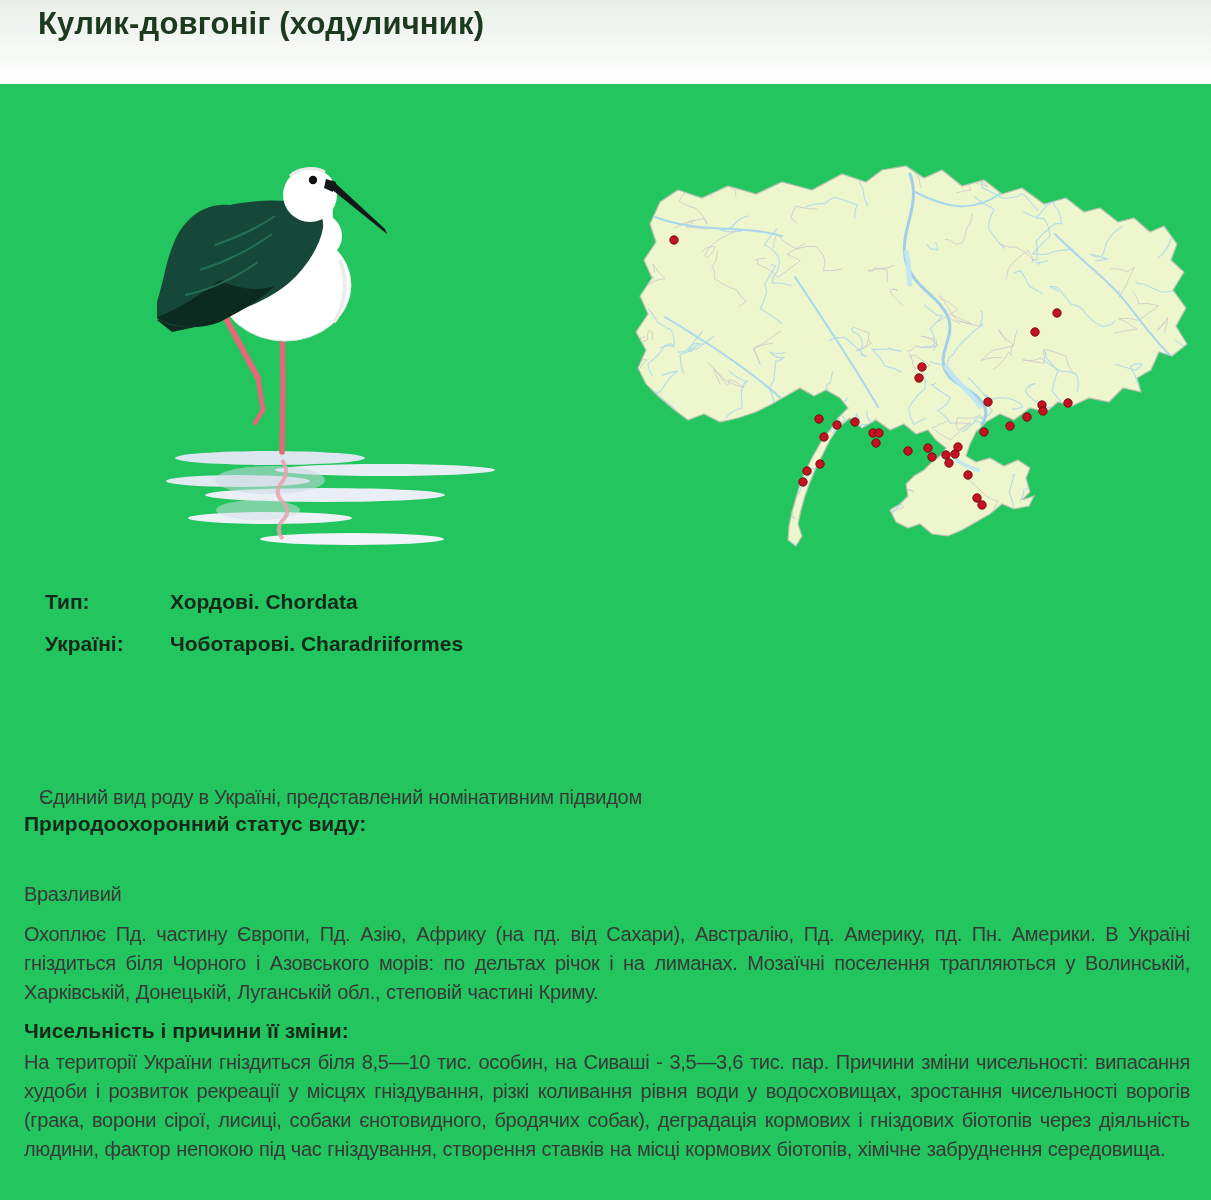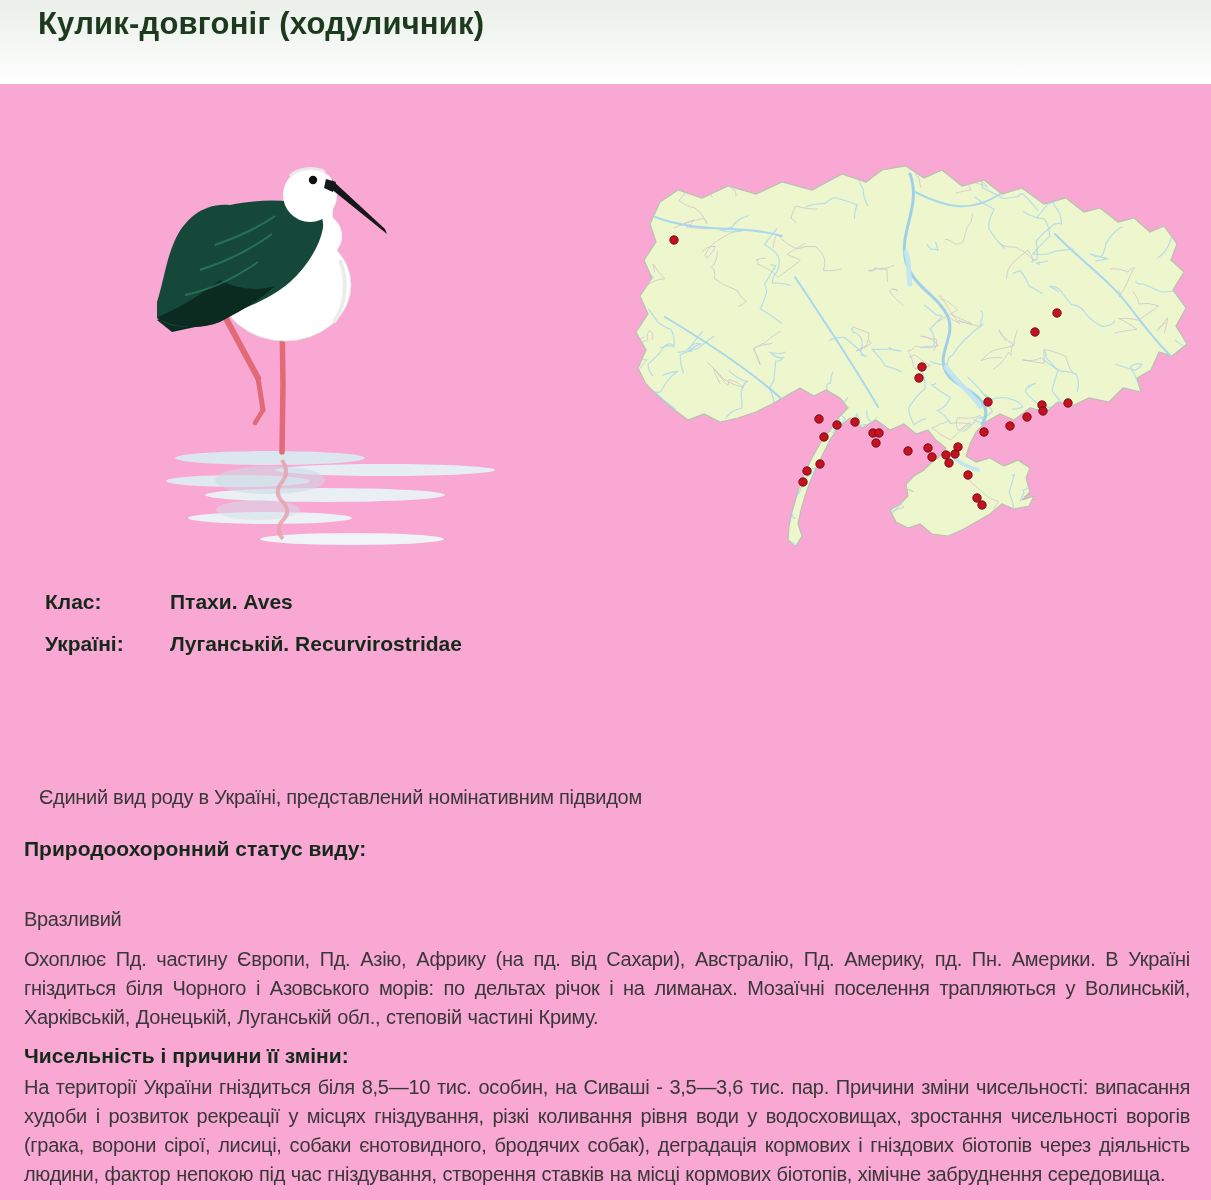--- a/index.html
+++ b/index.html
@@ -1,17 +1,17 @@
 <!DOCTYPE html>
 <html lang="uk" style="--title-color: #1d3a1e; --heading-color: #14291a; --body-color: #383838;"><head>
 <meta charset="utf-8">
 <style>
   html,body{margin:0;padding:0;background:#fff;}
   .page{
-    position:relative;width:1211px;height:1200px;background:#f9a8d4;overflow:hidden;
+    position:relative;width:1211px;height:1200px;background:#22c55e;overflow:hidden;
     font-family:"Liberation Sans",sans-serif;
   }
   .header-band{
     position:absolute;left:0;top:0;width:100%;height:84px;
     background:linear-gradient(180deg,#e9efe8 0%,#f5f8f5 55%,#ffffff 100%);
   }
   .page-title{
     position:absolute;left:38px;top:6px;margin:0;
     font-size:31px;font-weight:bold;color:var(--title-color,#1d3a1e);letter-spacing:.2px;
   }
@@ -22,21 +22,21 @@
   .bird-svg{position:absolute;left:120px;top:150px;width:420px;height:430px;}
   .map-svg{position:absolute;left:610px;top:162px;width:590px;height:390px;}
   .taxonomy{position:absolute;left:45px;top:589px;width:540px;}
   .tax-row{display:flex;margin-bottom:17px;line-height:25px;}
   .tax-label{width:125px;font-size:21px;font-weight:bold;color:var(--heading-color,#14291a);}
   .tax-value{font-size:21px;font-weight:bold;color:var(--heading-color,#14291a);}
   .intro{
     position:absolute;left:24px;top:768px;width:1164px;margin:15px;
     font-size:20px;color:var(--body-color,#383838);letter-spacing:-.3px;line-height:28px;
   }
-  .sections{position:absolute;left:24px;top:836px;width:1166px;}
+  .sections{position:absolute;left:24px;top:811px;width:1166px;}
   .sections h3{
     margin:0 0 4px 0;font-size:21px;font-weight:bold;line-height:26px;
     color:var(--heading-color,#14291a);
   }
   .sections p{
     margin:0 0 11px 0;font-size:20px;line-height:29px;color:var(--body-color,#383838);
     text-align:justify;letter-spacing:-.3px;word-spacing:.5px;
   }
   .sections p.single{text-align:left;margin-top:43px;}
 </style>
@@ -305,26 +305,26 @@
         <circle cx="367" cy="336" r="4.2" fill="#c41220" stroke="#71060f" stroke-width="0.9"></circle>
         <circle cx="372" cy="343" r="4.2" fill="#c41220" stroke="#71060f" stroke-width="0.9"></circle>
         <circle cx="210" cy="302" r="4.2" fill="#c41220" stroke="#71060f" stroke-width="0.9"></circle>
         <circle cx="197" cy="309" r="4.2" fill="#c41220" stroke="#71060f" stroke-width="0.9"></circle>
         <circle cx="193" cy="320" r="4.2" fill="#c41220" stroke="#71060f" stroke-width="0.9"></circle>
       </g>
   </svg>
 
   <div class="taxonomy">
     <div class="tax-row">
-      <span class="tax-label">Клас:</span>
-      <span class="tax-value">Птахи. Aves</span>
+      <span class="tax-label">Тип:</span>
+      <span class="tax-value">Хордові. Chordata</span>
     </div>
     <div class="tax-row">
       <span class="tax-label">Україні:</span>
-      <span class="tax-value">Луганській. Recurvirostridae</span>
+      <span class="tax-value">Чоботарові. Charadriiformes</span>
     </div>
   </div>
 
   <p class="intro">Єдиний вид роду в Україні, представлений номінативним підвидом</p>
 
   <div class="sections">
     <section>
       <h3>Природоохоронний статус виду:</h3>
       <p class="single">Вразливий</p>
     </section>

